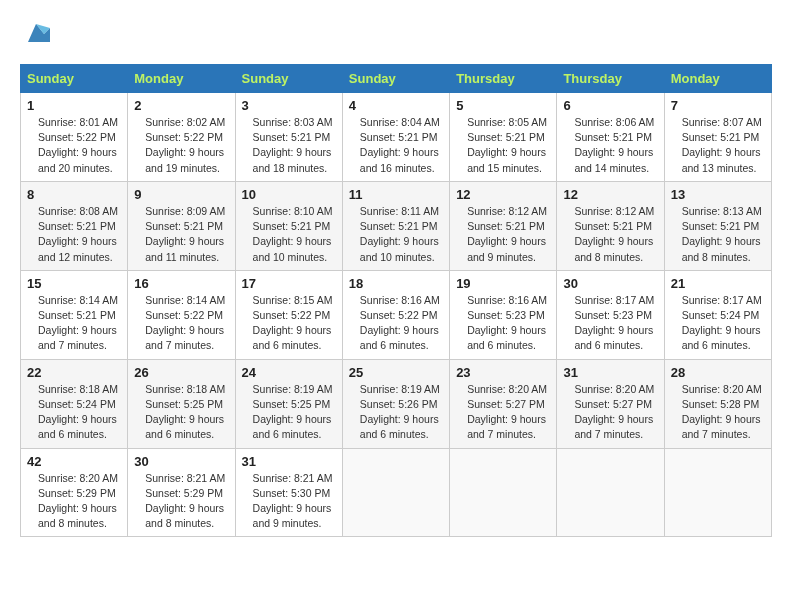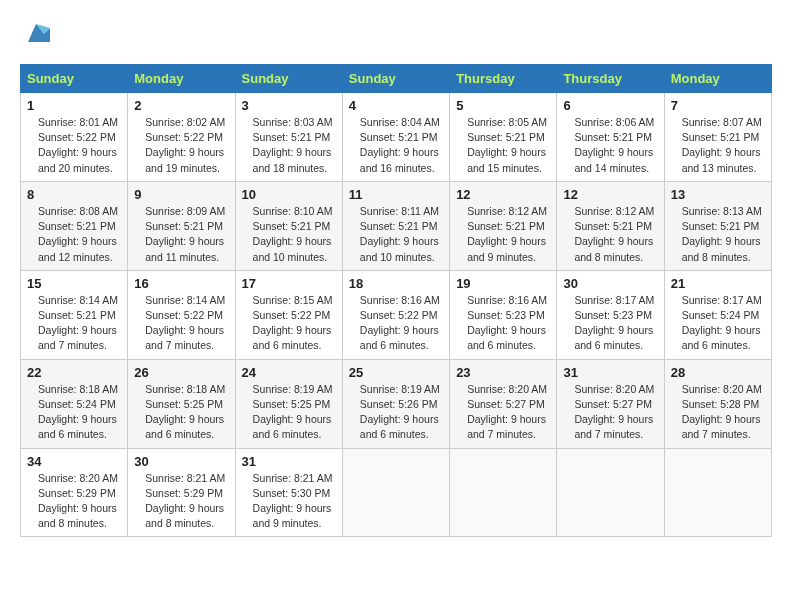--- a/index.html
+++ b/index.html
@@ -242,21 +242,21 @@
           <span class="day-number">31</span>
           <div class="day-info">Sunrise: 8:20 AM<br>Sunset: 5:27 PM<br>Daylight: 9 hours and 7 minutes.</div>
         </td>
         <td>
           <span class="day-number">28</span>
           <div class="day-info">Sunrise: 8:20 AM<br>Sunset: 5:28 PM<br>Daylight: 9 hours and 7 minutes.</div>
         </td>
       </tr>
       <tr>
         <td>
-          <span class="day-number">34</span>
+          <span class="day-number">42</span>
           <div class="day-info">Sunrise: 8:20 AM<br>Sunset: 5:29 PM<br>Daylight: 9 hours and 8 minutes.</div>
         </td>
         <td>
           <span class="day-number">30</span>
           <div class="day-info">Sunrise: 8:21 AM<br>Sunset: 5:29 PM<br>Daylight: 9 hours and 8 minutes.</div>
         </td>
         <td>
           <span class="day-number">31</span>
           <div class="day-info">Sunrise: 8:21 AM<br>Sunset: 5:30 PM<br>Daylight: 9 hours and 9 minutes.</div>
         </td>

